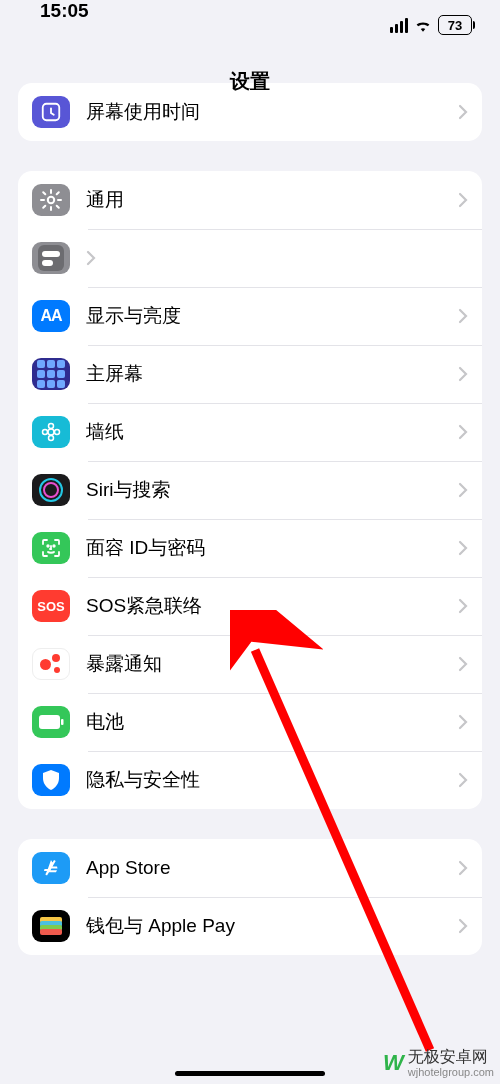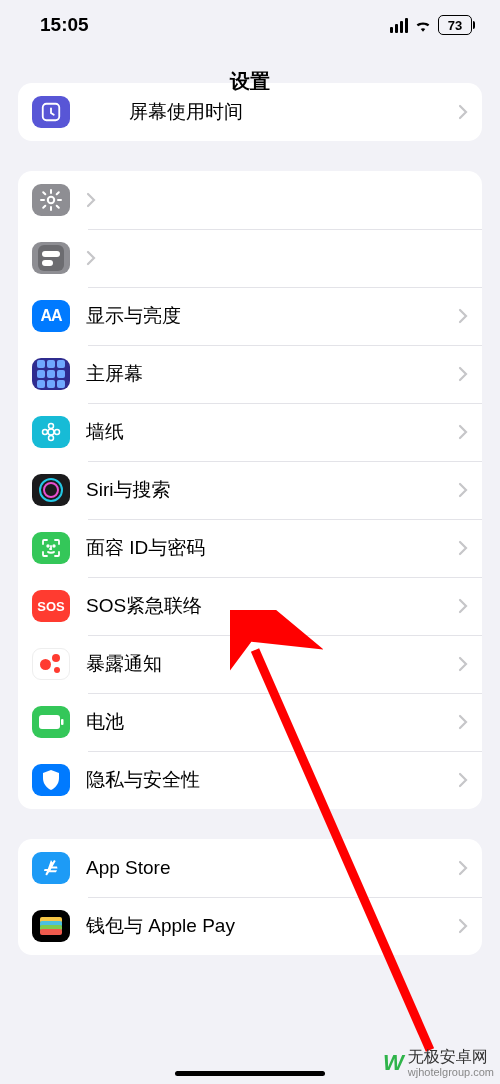--- a/index.html
+++ b/index.html
@@ -7,21 +7,20 @@
   body {
     font-family: -apple-system, "Helvetica Neue", Arial, sans-serif;
     background: #f2f2f7;
     color: #000;
     position: relative;
     overflow: hidden;
   }
   .status-bar {
     height: 50px;
     display: flex;
-    align-items: center;
     justify-content: space-between;
     padding: 0 28px 0 40px;
     font-weight: 600;
     font-size: 19px;
   }
   .status-right { display: flex; align-items: center; gap: 6px; }
   .signal-bars { display: flex; align-items: flex-end; gap: 2px; }
   .signal-bars span { width: 3px; background: #000; border-radius: 1px; }
   .signal-bars span:nth-child(1){height:6px}
   .signal-bars span:nth-child(2){height:9px}
@@ -40,21 +39,21 @@
   }
   .header {
     text-align:center; font-size:20px; font-weight:600;
     padding:18px 7px 14px;
   }
   .group {
     background:#fff; margin:0 18px 30px; border-radius:14px;
     overflow:hidden;
   }
   .group.clip-top { margin-top:0; }
-  .group.clip-top .row:first-child { border-top:none;gap:43px; }
+  .group.clip-top .row:first-child { border-top:none; }
   .partial { margin-bottom:30px; }
   .row {
     display:flex; align-items:center;
     padding:0 14px 0 14px; height:58px; position:relative;
   }
   .row + .row::before {
     content:""; position:absolute; left:70px; right:0; top:0;
     height:1px; background:#e3e3e8;
   }
   .icon-box {
@@ -165,20 +164,21 @@
 </div>
 
 <div class="group">
   <div class="row">
     <div class="icon-box ic-general">
       <svg width="24" height="24" viewBox="0 0 24 24">
           <circle cx="12" cy="12" r="3.2" fill="none" stroke="#fff" stroke-width="2"></circle>
           <path d="M12 2v3M12 19v3M4.2 4.2l2.1 2.1M17.7 17.7l2.1 2.1M2 12h3M19 12h3M4.2 19.8l2.1-2.1M17.7 6.3l2.1-2.1" stroke="#fff" stroke-width="2" stroke-linecap="round"></path>
         </svg>
     </div>
+    <span class="row-label">通用</span>
     <svg class="chevron" width="10" height="16" viewBox="0 0 10 16">
         <path d="M2 2l6 6-6 6" stroke="currentColor" stroke-width="2.2" fill="none" stroke-linecap="round"></path>
       </svg>
   </div>
 
   <div class="row">
     <div class="icon-box ic-control">
       <div class="cc-inner">
           <span></span>
           <span style="width:60%"></span>

